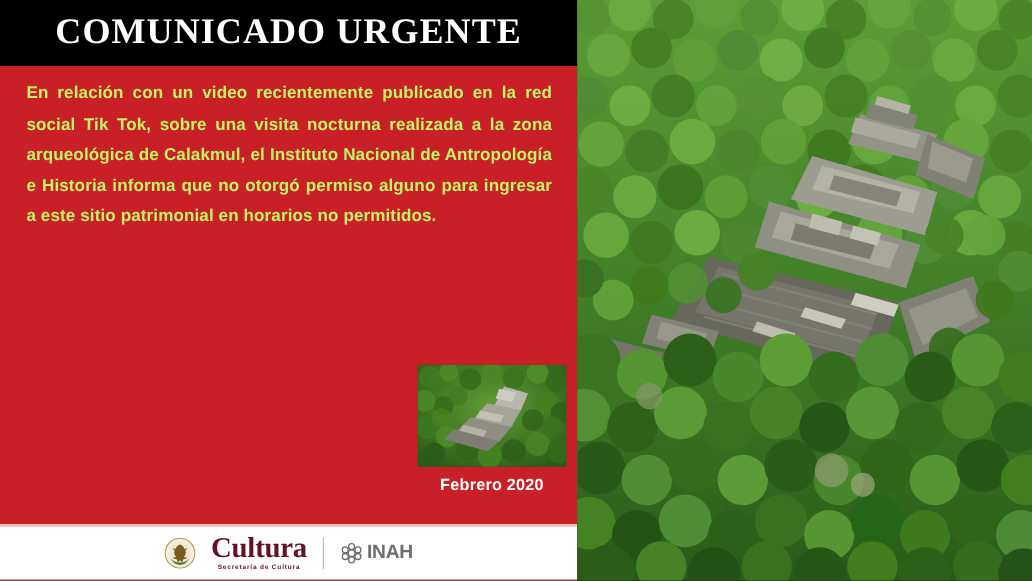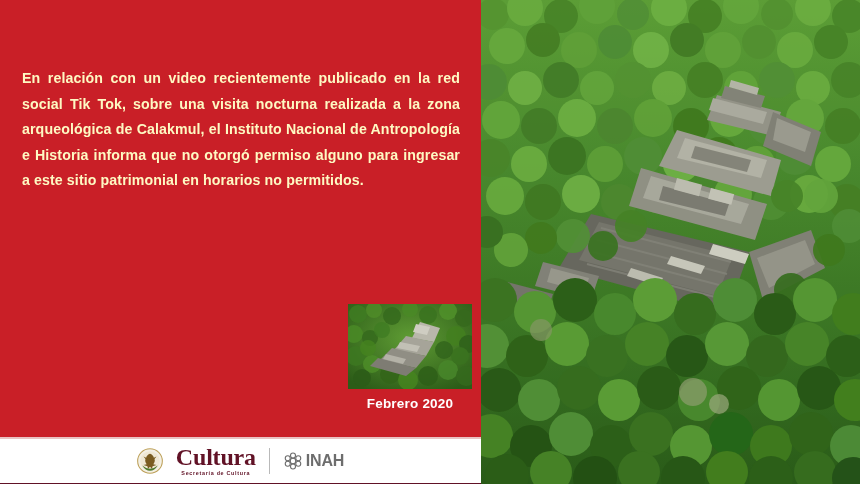--- a/index.html
+++ b/index.html
@@ -36,21 +36,21 @@
     line-height:1;
     padding-bottom:2px;
   }
 
   .body-txt{
     position:absolute;
     left:22px;top:66px;
     width:438px;
   }
   .para{
-    color:#fef9c3;
+    color:#bef264;
     font-size:14.2px;
     line-height:25.5px;
     font-weight:bold;
     text-align:justify;
     margin:0;
     letter-spacing:.1px;
   }
   .para + .para{margin-top:24px;}
 
   
@@ -143,20 +143,23 @@
   }
   .photo svg{display:block;width:379px;height:484px;}
 </style>
 </head>
 <body>
 
 <div class="shot">
 
   <div class="card">
 
+    <div class="hdr">
+      <div class="hdr-title">COMUNICADO URGENTE</div>
+    </div>
 
     <div class="body-txt">
       <p class="para">En relación con un video recientemente publicado en la red social Tik Tok, sobre una visita nocturna realizada a la zona arqueológica de Calakmul, el Instituto Nacional de Antropología e Historia informa que no otorgó permiso alguno para ingresar a este sitio patrimonial en horarios no permitidos.</p>
     </div>
 
     <div class="inset">
       <svg viewBox="0 0 124 85" preserveAspectRatio="none">
         <defs>
           <radialGradient id="ig1" cx="50%" cy="40%" r="70%">
             <stop offset="0%" stop-color="#5f9c34"></stop>

